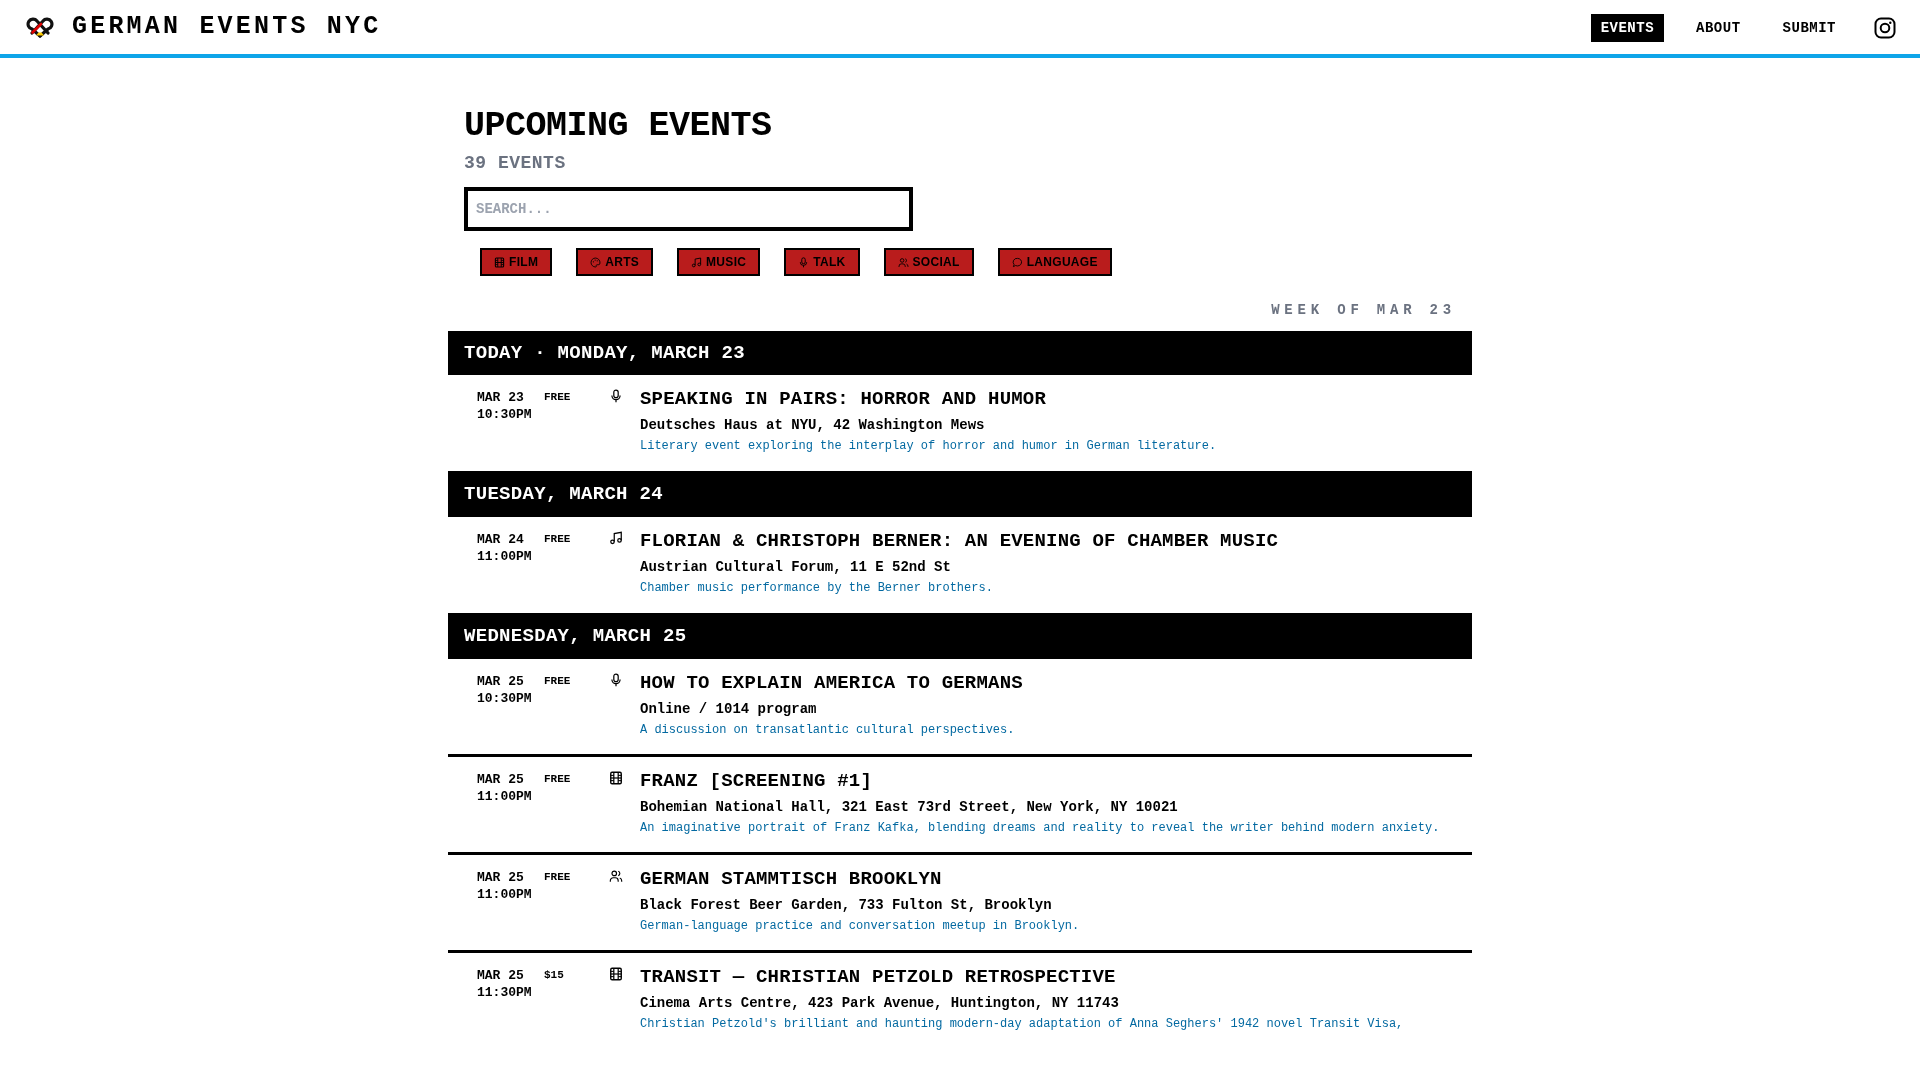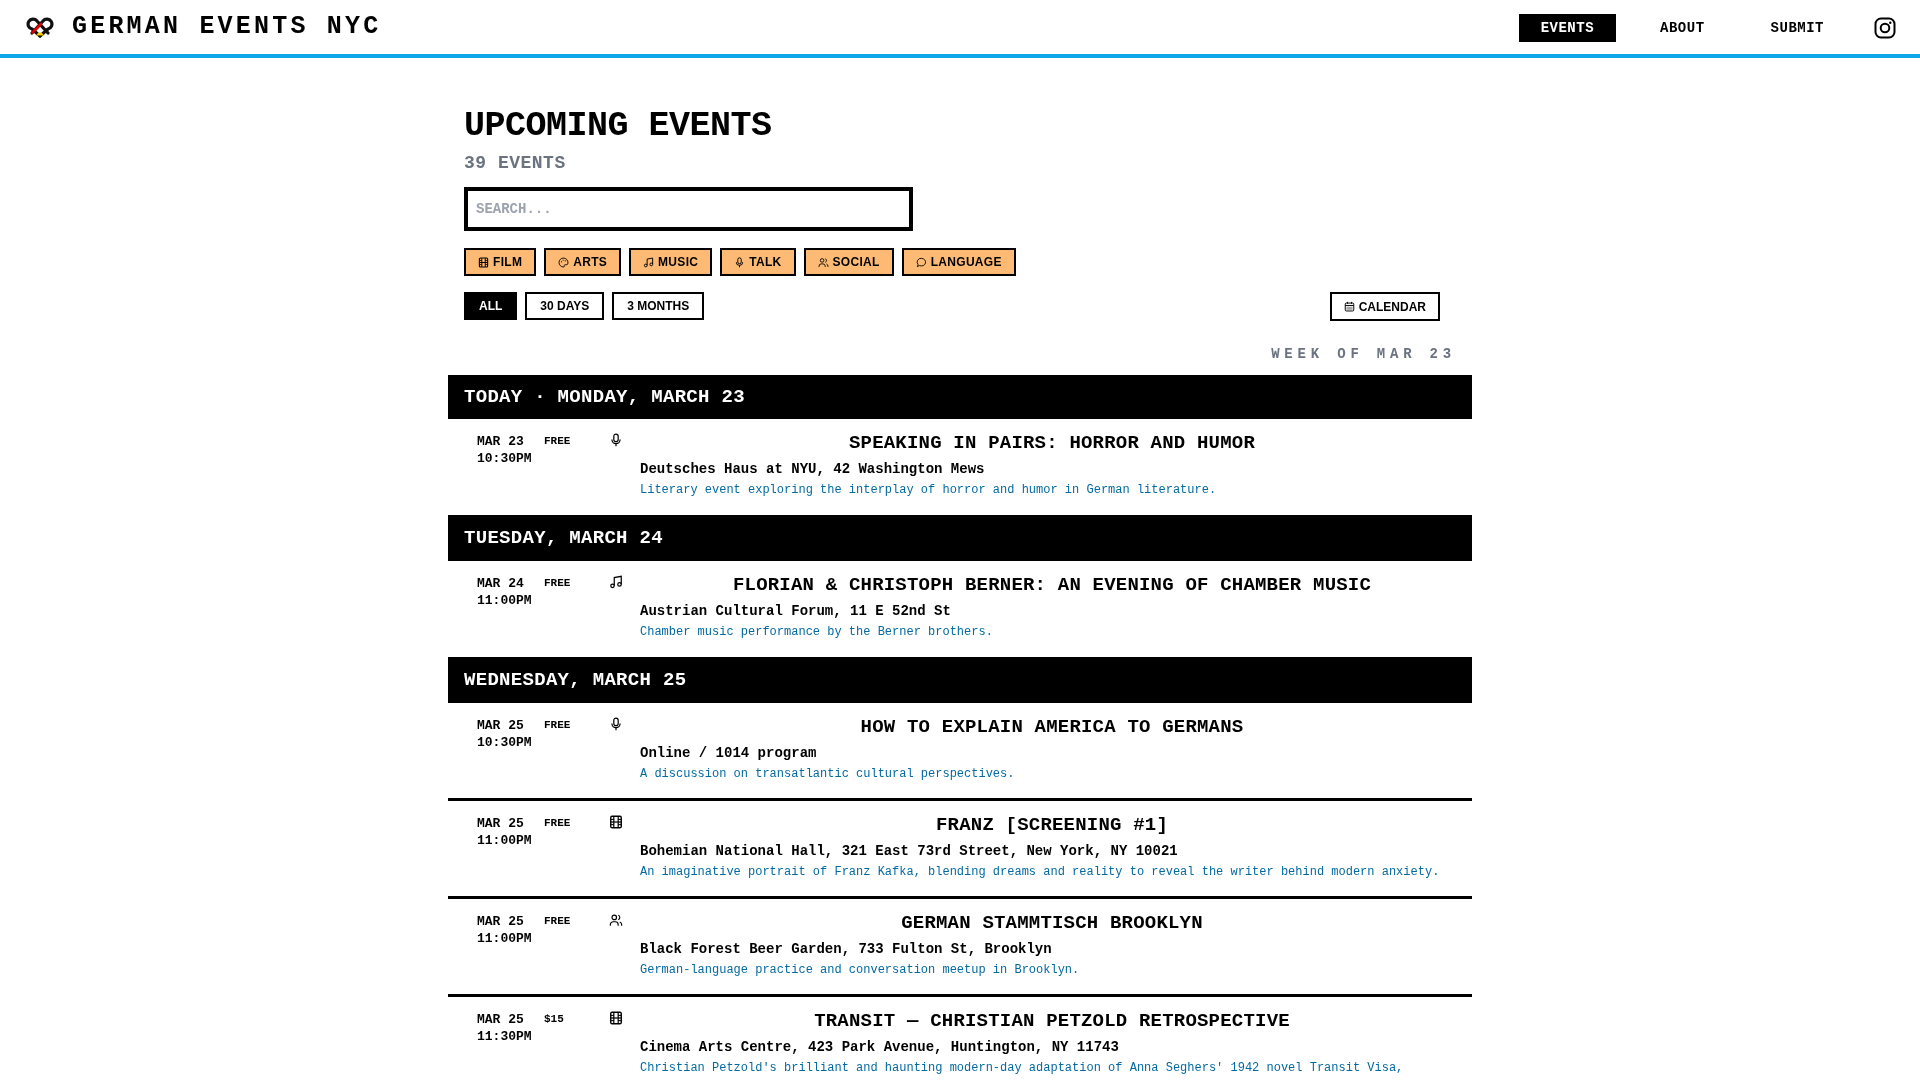--- a/index.html
+++ b/index.html
@@ -5,55 +5,55 @@
   * { box-sizing: border-box; margin: 0; padding: 0; }
   html, body { width: 1920px; height: 1080px; overflow: hidden; background: #ffffff; }
   body { font-family: "Liberation Mono", "DejaVu Sans Mono", monospace; color: #000; }
 
   
   .topbar { position: absolute; left: 0; top: 0; width: 1920px; height: 58px; border-bottom: 4px solid #0ea5e9; background: #fff; }
   .brand { position: absolute; left: 26px; top: 12px; display: flex; align-items: center; }
   .brand-logo { width: 28px; height: 28px; margin-right: 18px; }
   .brand-title { font-size: 25px; font-weight: 700; letter-spacing: 3.2px; }
   .nav { position: absolute; right: 0; top: 14px; display: flex; align-items: center; }
-  .nav-item { font-size: 14px; font-weight: 700; letter-spacing: 0.5px; padding: 6px 22px; margin-right: 22px; height: 28px; line-height: 16px; }
+  .nav-item { font-size: 14px; font-weight: 700; letter-spacing: 0.5px; padding: 6px 10px; margin-right: 22px; height: 28px; line-height: 16px; }
   .nav-item.active { background: #000; color: #fff; }
   .ig { width: 22px; height: 22px; margin-right: 24px; margin-left: 6px; }
 
   
   .main { position: absolute; left: 448px; top: 58px; width: 1024px; }
   .inner { padding-left: 16px; padding-right: 16px; }
   .page-title { margin-top: 48px; font-size: 35px; font-weight: 700; letter-spacing: -0.5px; line-height: 40px; }
   .count { margin-top: 7px; font-size: 18px; font-weight: 700; color: #6b7280; letter-spacing: 0.5px; }
   .search { margin-top: 14px; width: 449px; height: 44px; border: 4px solid #000; padding: 0 8px; font-family: "Liberation Mono", monospace; font-size: 14px; font-weight: 700; color: #000; outline: none; }
   .search::placeholder { color: #9ca3af; }
 
   .cats { margin-top: 17px; display: flex; gap: 8px; }
-  .chip { display: flex; align-items: center; height: 28px; border: 2px solid #000; padding: 0 12px; font-size: 12px; font-weight: 700; background: #fdba74; letter-spacing: 0.3px; }
+  .chip { display: flex; align-items: center; height: 28px; border: 2px solid #000; padding: 0 12px; font-size: 12px; font-weight: 700; background: #b91c1c; letter-spacing: 0.3px; margin-left: 16px; }
   .chip svg { width: 11px; height: 11px; margin-right: 4px; }
 
   .ranges { margin-top: 16px; display: flex; gap: 8px; align-items: center; position: relative; }
   .range { height: 28px; border: 2px solid #000; padding: 0 13px; font-size: 12px; font-weight: 700; display: flex; align-items: center; background: #fff; }
   .range.active { background: #000; color: #fff; }
   .calendar-btn { position: absolute; right: 16px; top: 0; height: 29px; border: 2px solid #000; padding: 0 12px 0 12px; font-size: 12px; font-weight: 700; display: flex; align-items: center; background: #fff; }
   .calendar-btn svg { width: 11px; height: 11px; margin-right: 4px; }
 
   .week { margin-top: 25px; text-align: right; font-size: 14px; font-weight: 700; letter-spacing: 4.8px; color: #6b7280; height: 18px; line-height: 18px; }
 
   .day-bar { background: #000; color: #fff; font-size: 19px; font-weight: 700; padding: 0 16px; height: 44px; line-height: 44px; letter-spacing: 0.3px; }
   .day-bar.first { margin-top: 12px; }
   .day-bar.next { height: 46px; line-height: 46px; }
 
   .event { position: relative; height: 96px; }
   .event.divider { border-bottom: 3px solid #000; height: 98px; }
   .ev-date { position: absolute; left: 29px; top: 14px; font-size: 13px; font-weight: 700; line-height: 17px; }
   .ev-price { position: absolute; left: 96px; top: 16px; font-size: 11px; font-weight: 700; }
   .ev-icon { position: absolute; left: 161px; top: 14px; width: 14px; height: 14px; }
   .ev-body { position: absolute; left: 192px; top: 12px; right: 8px; }
-  .ev-title { font-size: 19px; font-weight: 700; line-height: 24px; letter-spacing: 0.2px; text-align: center; }
+  .ev-title { font-size: 19px; font-weight: 700; line-height: 24px; letter-spacing: 0.2px; }
   .ev-venue { margin-top: 5px; font-size: 14px; font-weight: 700; line-height: 18px; }
   .ev-desc { margin-top: 4px; font-size: 12px; color: #0369a1; line-height: 16px; white-space: nowrap; overflow: hidden; }
 </style>
 </head>
 <body>
 
 <svg width="0" height="0" style="position:absolute">
   <defs>
     <symbol id="i-film" viewBox="0 0 16 16">
         <rect x="2" y="1.5" width="12" height="13" rx="1.5" fill="none" stroke="currentColor" stroke-width="1.6"></rect>
@@ -160,31 +160,20 @@
         <span>SOCIAL</span>
       </button>
       <button class="chip">
         <svg>
             <use href="#i-bubble"></use>
           </svg>
         <span>LANGUAGE</span>
       </button>
     </div>
 
-    <div class="ranges">
-      <button class="range active">ALL</button>
-      <button class="range">30 DAYS</button>
-      <button class="range">3 MONTHS</button>
-      <button class="calendar-btn">
-        <svg>
-            <use href="#i-cal"></use>
-          </svg>
-        <span>CALENDAR</span>
-      </button>
-    </div>
 
     <div class="week">WEEK OF MAR 23</div>
   </div>
 
   <div class="day-bar first">TODAY · MONDAY, MARCH 23</div>
   <div class="event">
     <div class="ev-date">
       <div>MAR 23</div>
       <div>10:30PM</div>
     </div>

